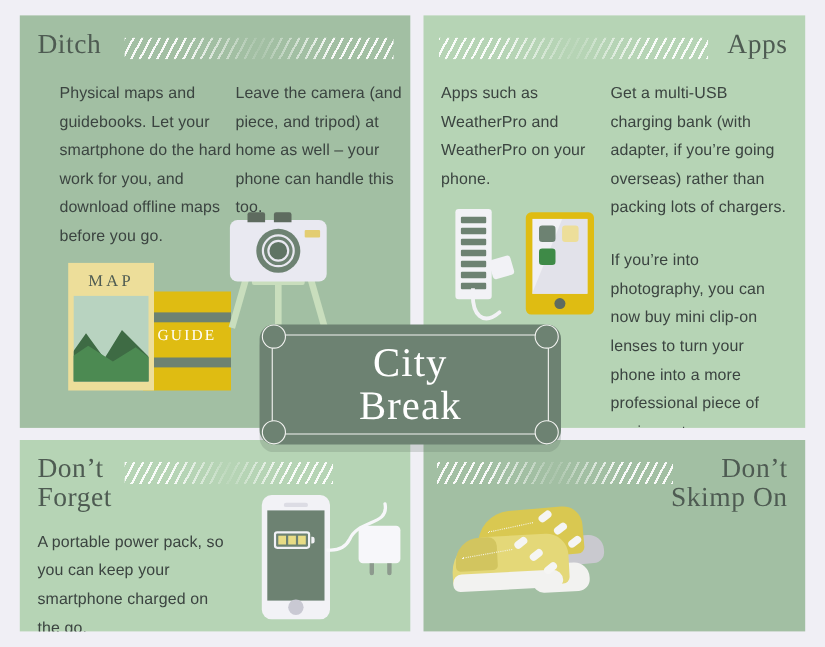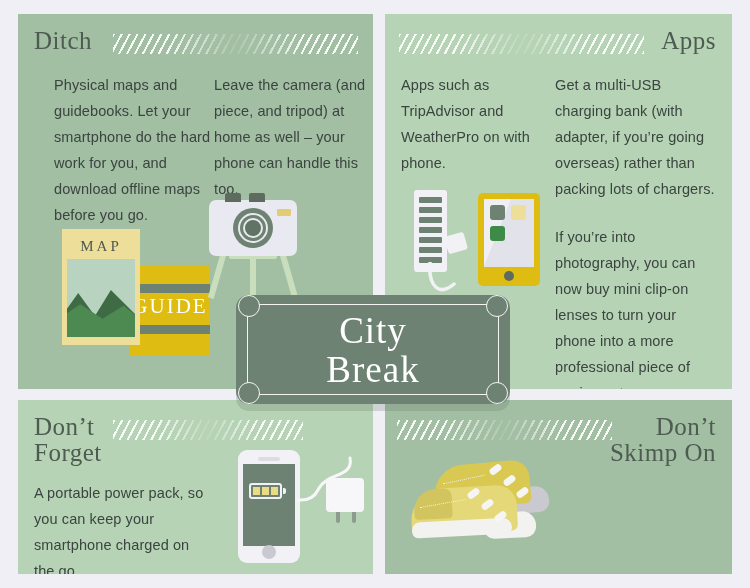--- a/index.html
+++ b/index.html
@@ -64,24 +64,24 @@
   }
   .col p{margin:0 0 22px 0;}
 
   
   .guide-book{position:absolute;left:130px;top:265px;width:80px;height:90px;background:#dfbc12;}
   .guide-band{position:absolute;left:0;width:80px;height:9px;background:#6d8272;}
   .guide-band.b1{top:19px;}
   .guide-band.b2{top:60px;}
   .guide-word{
     position:absolute;left:0;top:29px;width:80px;height:24px;
-    font-family:"Liberation Serif", serif;font-size:21px;color:#fff;
+    font-family:"Liberation Serif", serif;font-size:14px;color:#fff;
     letter-spacing:2px;text-align:center;line-height:24px;
   }
-  .map-book{position:absolute;left:62px;top:229px;width:78px;height:116px;background:#edde9a;}
+  .map-book{position:absolute;left:62px;top:239px;width:78px;height:116px;background:#edde9a;}
   .map-word{
     position:absolute;left:0;top:6px;width:78px;height:22px;
     font-family:"Liberation Serif", serif;font-size:15px;color:#4e5b52;
     letter-spacing:3px;text-align:center;line-height:22px;
   }
   .map-pic{position:absolute;left:5px;top:30px;width:68px;height:78px;background:#b8d3c0;overflow:hidden;}
   .mtn-back{position:absolute;left:-4px;bottom:0;width:76px;height:50px;
     background:#3e6b44;
     clip-path:polygon(0% 55%, 20% 12%, 42% 58%, 63% 6%, 100% 62%, 100% 100%, 0% 100%);}
   .mtn-front{position:absolute;left:-6px;bottom:0;width:80px;height:34px;
@@ -169,21 +169,21 @@
     <div class="col" style="left:196px;top:58px;width:160px;">
       <p>Leave the camera (and piece, and tripod) at home as well – your phone can handle this too.</p>
     </div>
   </div>
 
   <div class="panel p-tr">
     <div class="head head-right">Apps</div>
     <div class="hatch hatch-tr"></div>
 
     <div class="col" style="left:16px;top:58px;width:140px;">
-      <p>Apps such as TripAdvisor and WeatherPro on with phone.</p>
+      <p>Apps such as WeatherPro and WeatherPro on your phone.</p>
     </div>
     <div class="col" style="left:170px;top:58px;width:166px;">
       <p>Get a multi-USB charging bank (with adapter, if you’re going overseas) rather than packing lots of chargers.</p>
       <p>If you’re into photography, you can now buy mini clip-on lenses to turn your phone into a more professional piece of equipment.</p>
     </div>
   </div>
 
   <div class="panel p-bl">
     <div class="head head-left">Don’t
 Forget</div>

